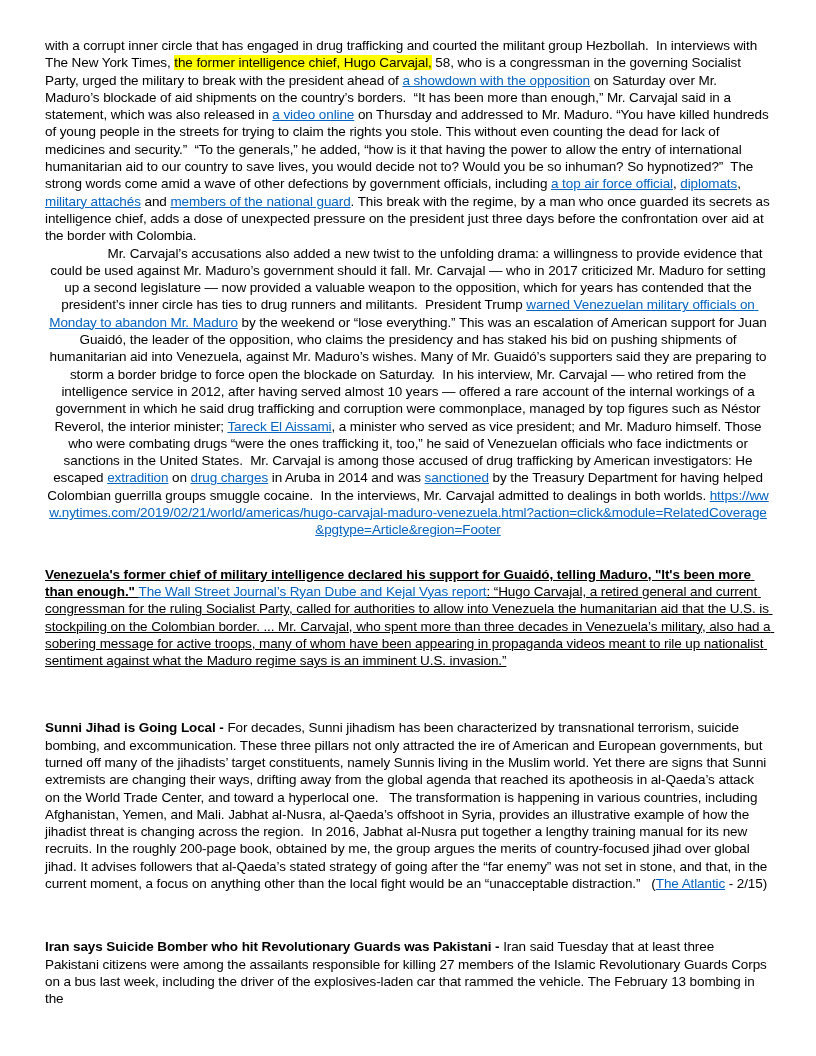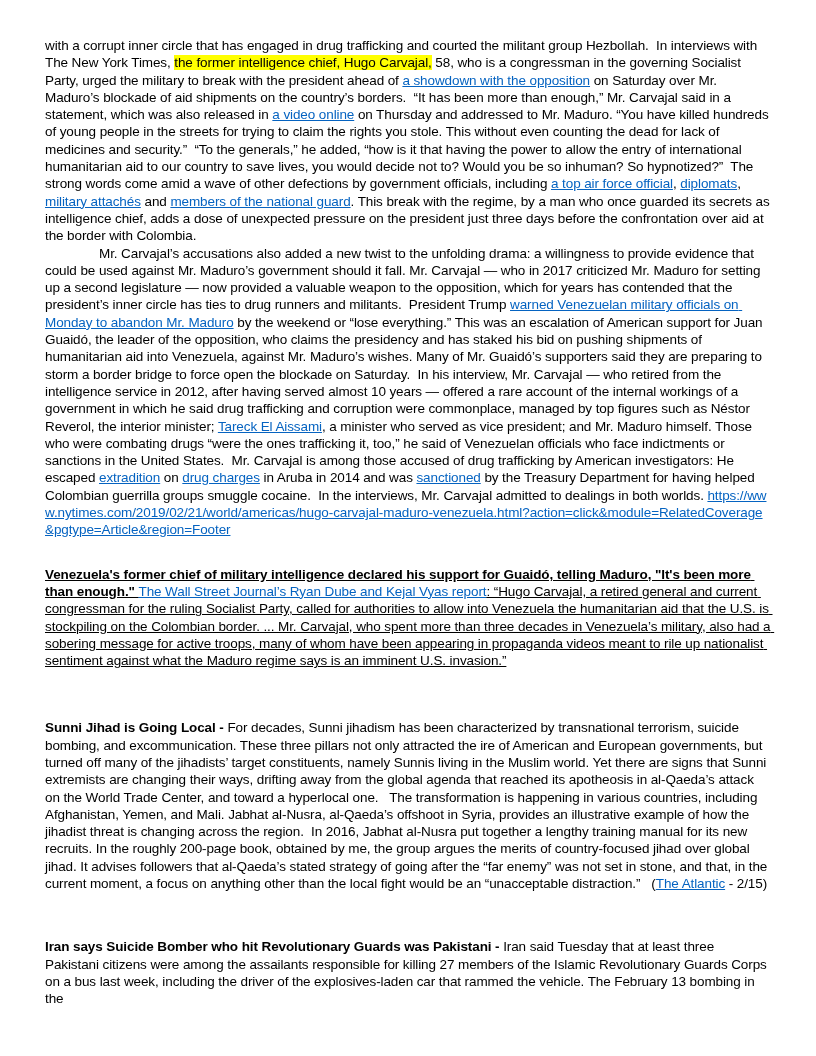--- a/index.html
+++ b/index.html
@@ -10,21 +10,21 @@
     margin: 0 auto;
     background: var(--page-bg, #ffffff);
     color: var(--text, #000000);
     font-family: "Liberation Sans", sans-serif;
     font-size: 13.5px;
     letter-spacing: -0.1px;
     line-height: 17.3px;
     padding: 37px 45px 30px 45px;
   }
   .para { white-space: pre-wrap; }
-  .indent { text-indent: 54px; }
+  .indent { text-indent: 54px; text-align: center; }
   .bold { font-weight: bold; }
   .hl { background: var(--highlight, #ffff00); }
   .lnk {
     color: var(--link, #0563c1);
     text-decoration: underline;
     cursor: pointer;
   }
   .lnk.url { overflow-wrap: anywhere; word-break: break-all; }
   .sp-before-wsj { margin-top: 27px; text-decoration: underline; }
   .sp-before-sunni { margin-top: 50px; }

